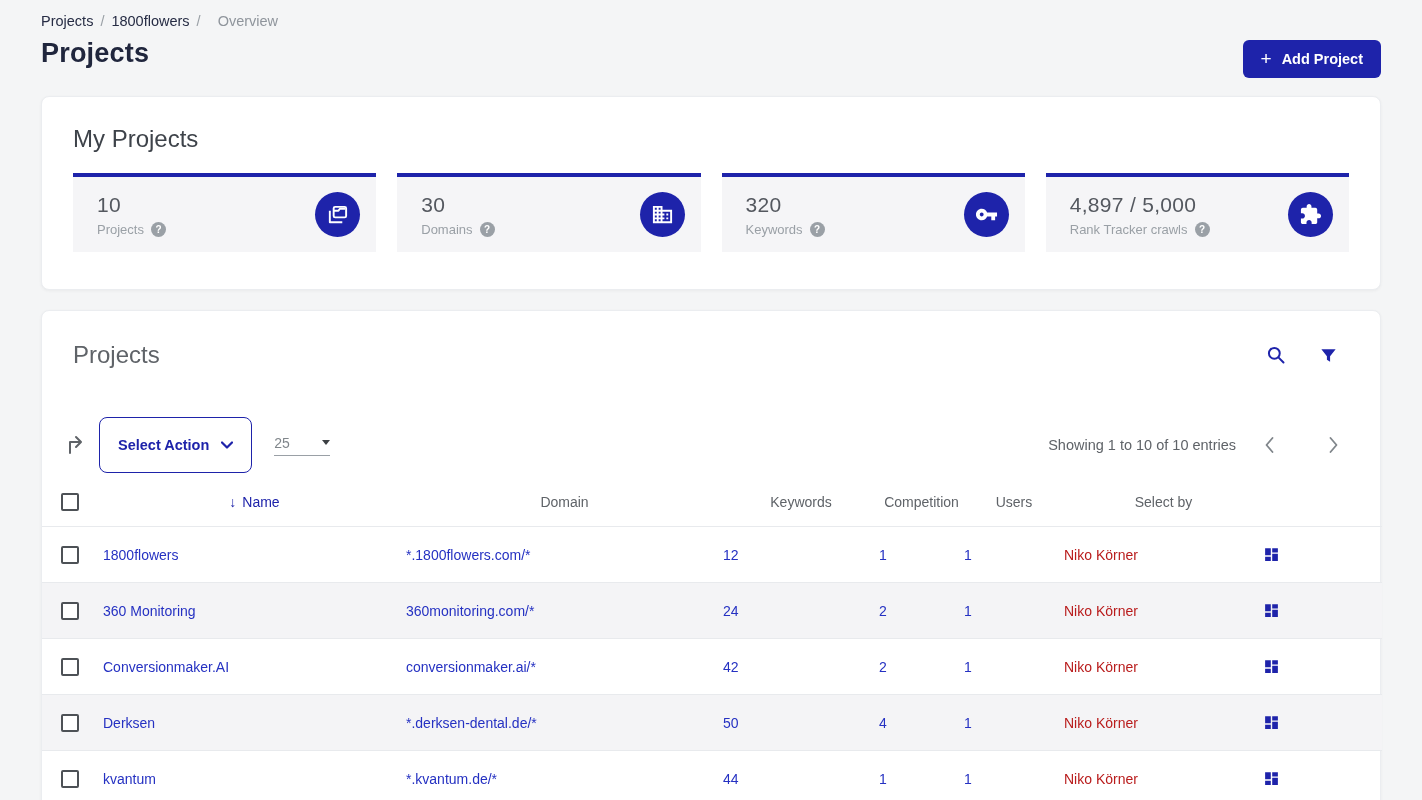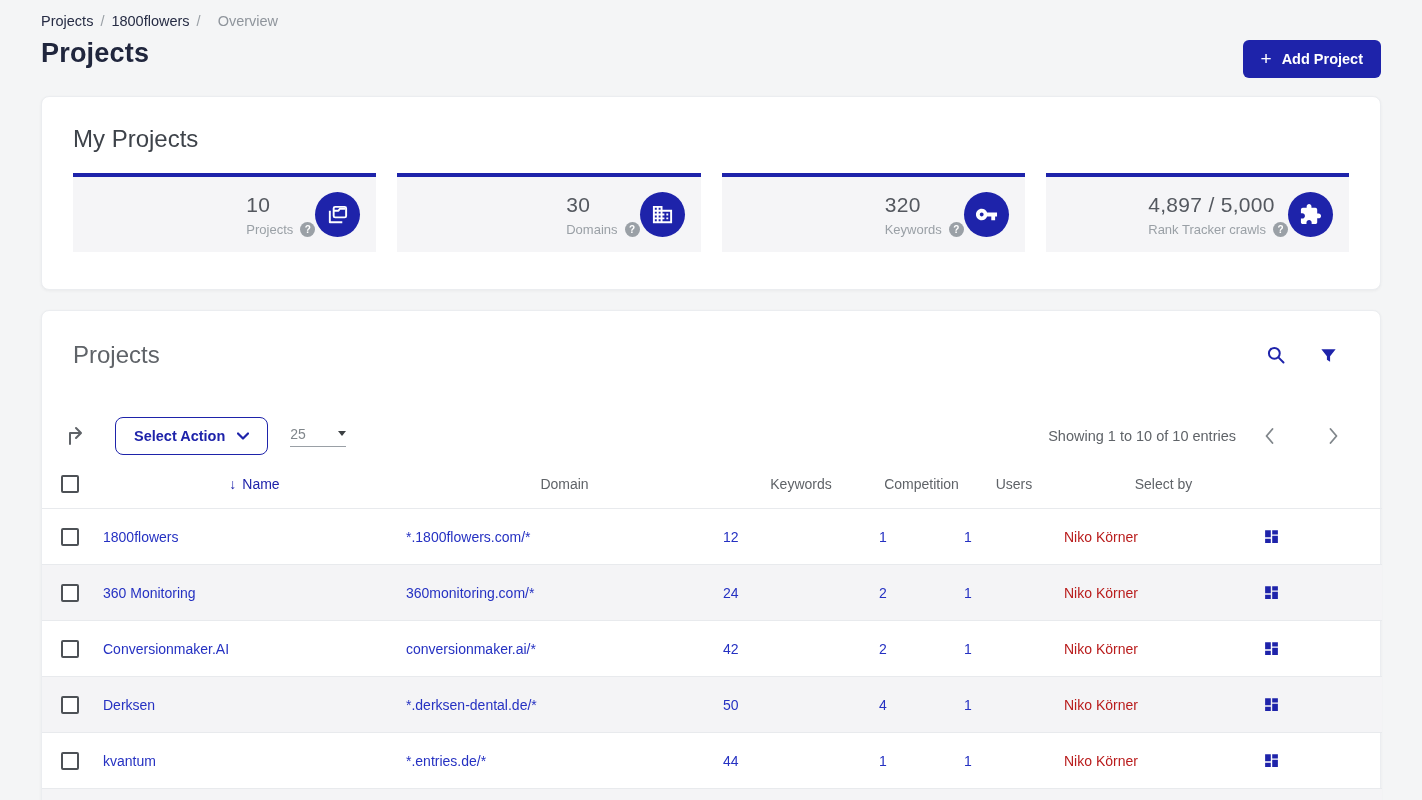--- a/index.html
+++ b/index.html
@@ -33,21 +33,21 @@
     box-shadow:0 1px 3px rgba(60,64,67,.06);
   }
   .card-myprojects { margin-top:27px; padding:28px 31px 37px; }
   .card-title-dark { font-size:24px; font-weight:400; color:#3e434a; }
   .card-title-gray { font-size:24px; font-weight:400; color:#5f6368; }
 
   .stats-row { display:flex; gap:21px; margin-top:20px; }
   .stat-card {
     flex:1; background:#f5f5f7; border-top:4px solid #1e23aa;
     padding:13px 16px 13px 24px; height:79px;
-    display:flex; align-items:center; justify-content:flex-end;
+    display:flex; align-items:center; justify-content:space-between;
   }
   .stat-value { font-size:21px; color:#54585f; letter-spacing:.3px; }
   .stat-label-row { display:flex; align-items:center; gap:7px; margin-top:5px; }
   .stat-label { font-size:13px; color:#9aa0a6; }
   .help-icon {
     width:15px; height:15px; border-radius:50%; background:#9aa0a6;
     color:#fff; font-size:10px; font-weight:700;
     display:flex; align-items:center; justify-content:center; cursor:pointer;
   }
   .stat-circle {
@@ -58,21 +58,21 @@
 
   
   .card-projects { margin-top:20px; padding:30px 0 0; height:560px; }
   .table-head-row { display:flex; justify-content:space-between; align-items:center; padding:0 42px 0 31px; }
   .head-icons { display:flex; gap:33px; align-items:center; }
   .icon-btn { background:none; border:none; cursor:pointer; padding:0; display:flex; }
 
   .toolbar { margin-top:48px; padding:0 31px; display:flex; align-items:center; }
   .export-btn { background:none; border:none; cursor:pointer; padding:0; margin-left:-8px; display:flex; }
   .select-action-btn {
-    margin-left:26px; height:38px; padding:0 18px;
+    margin-left:10px; height:56px; padding:0 18px;
     background:#fff; border:1.5px solid #1e23aa; border-radius:8px;
     color:#1e23aa; font-size:14.5px; font-weight:600; font-family:inherit;
     display:flex; align-items:center; gap:12px; cursor:pointer;
   }
   .chev-down { width:12px; height:8px; }
   .pagesize {
     margin-left:22px; width:56px; padding-bottom:4px;
     border-bottom:1px solid #9aa0a6;
     display:flex; align-items:center; justify-content:space-between; cursor:pointer;
   }
@@ -353,21 +353,21 @@
                 </svg>
               </button>
             </td>
         </tr>
 
         <tr>
           <td class="td-check">
               <span class="checkbox"></span>
             </td>
           <td><a>kvantum</a></td>
-          <td><a>*.entries.de/*</a></td>
+          <td><a>*.kvantum.de/*</a></td>
           <td><a>44</a></td>
           <td><a>1</a></td>
           <td><a>1</a></td>
           <td class="added-by">Niko Körner</td>
           <td>
               <button class="dash-btn">
                 <svg width="17" height="17" viewBox="0 0 24 24" fill="#1e23aa">
                   <path d="M3 13h8V3H3v10zm0 8h8v-6H3v6zm10 0h8V11h-8v10zm0-18v6h8V3h-8z"></path>
                 </svg>
               </button>

